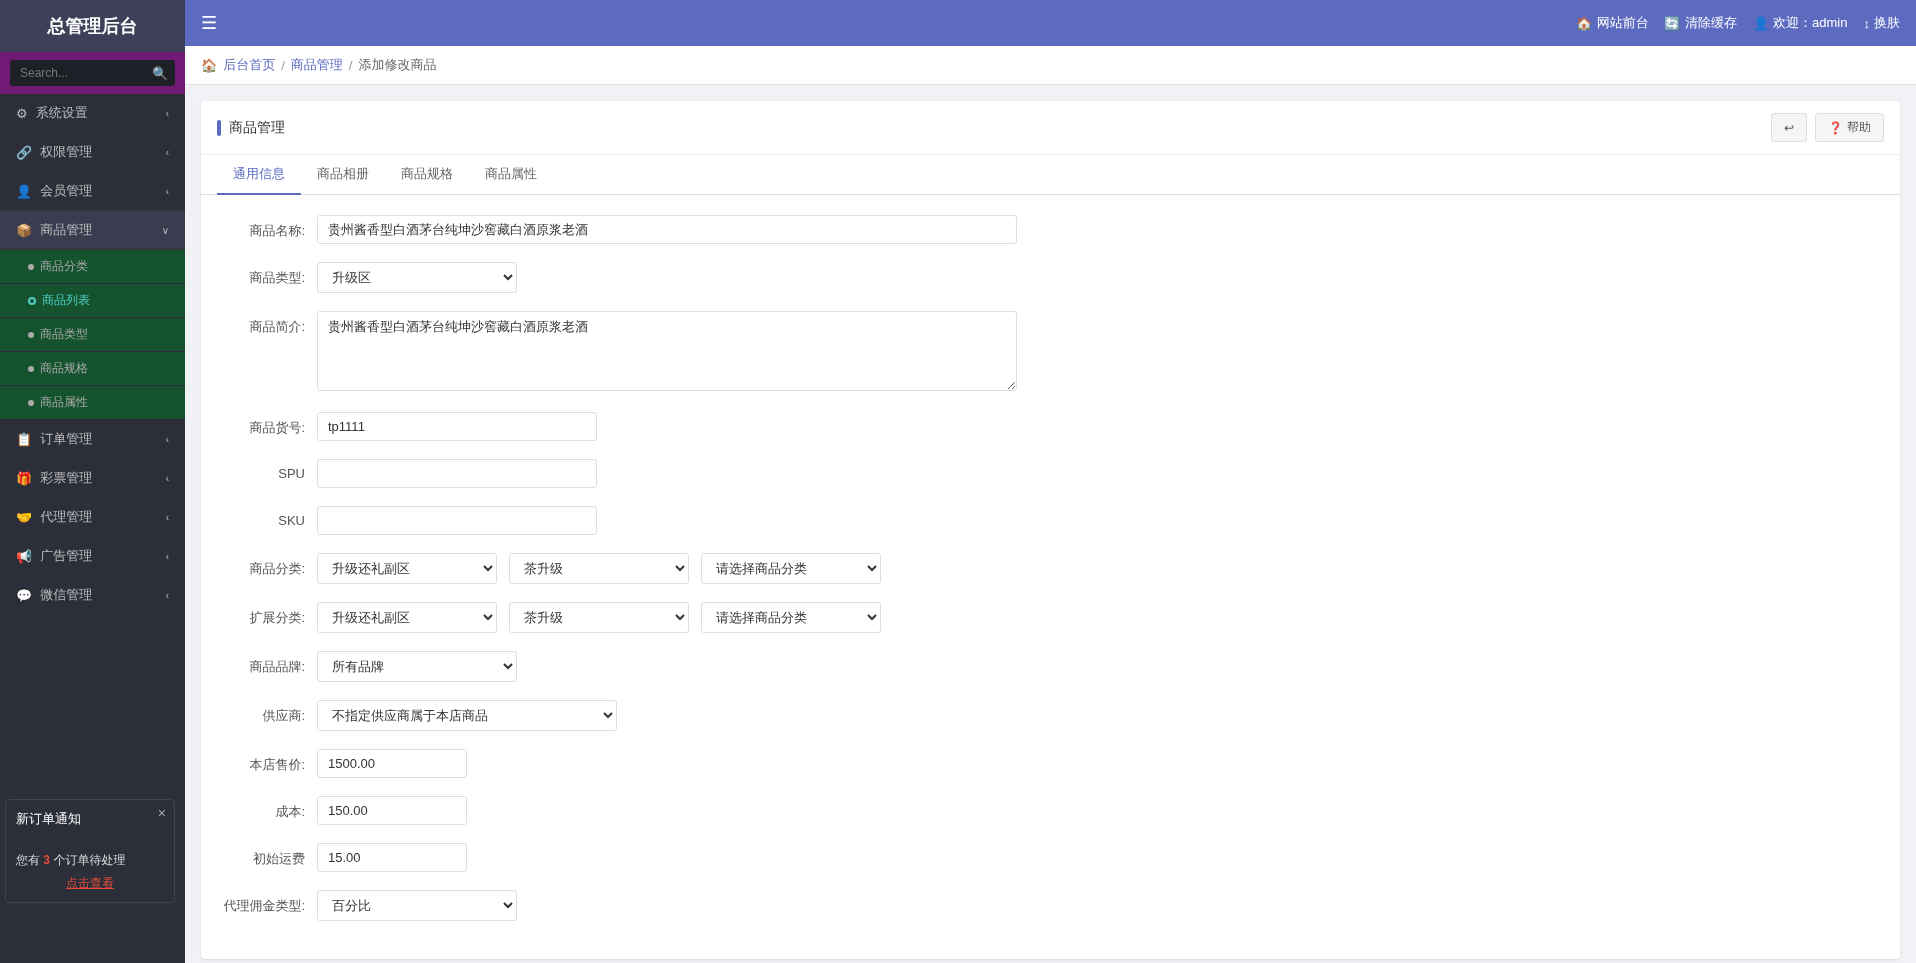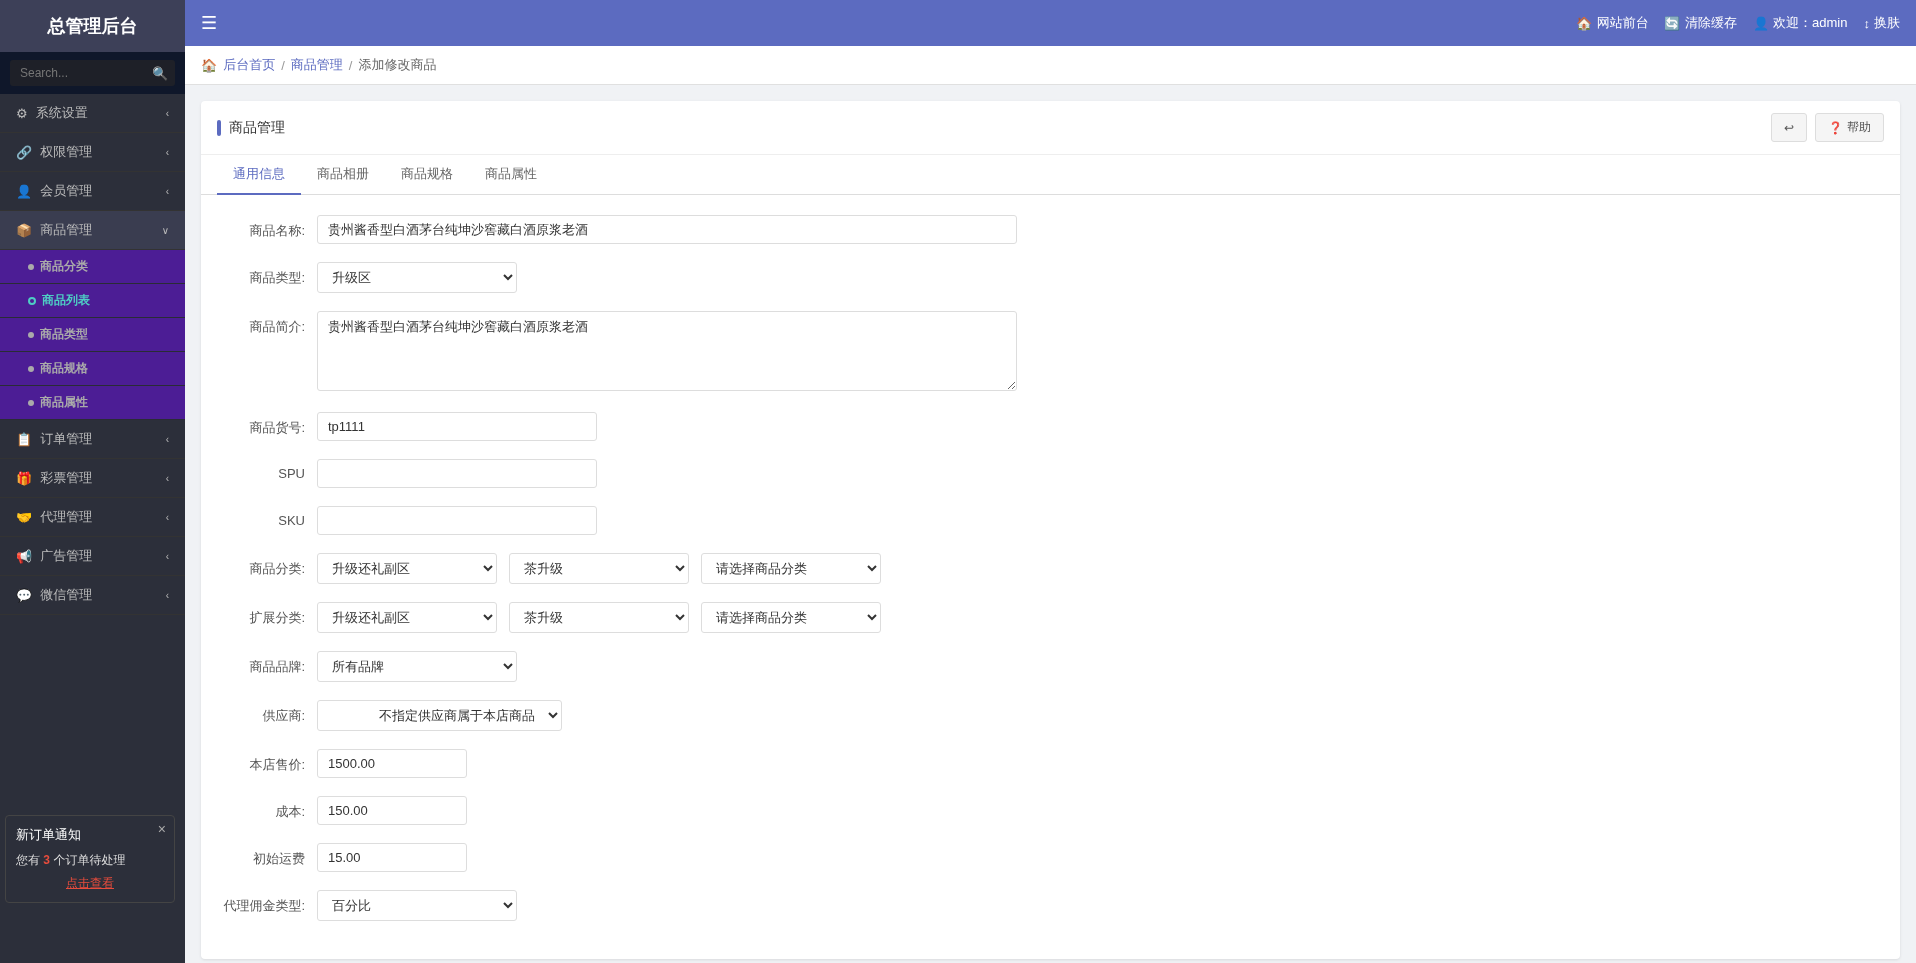--- a/index.html
+++ b/index.html
@@ -19,21 +19,21 @@
     #sidebar-title {
       background: #3d4058;
       color: #fff;
       font-size: 18px;
       font-weight: bold;
       padding: 14px 16px;
       text-align: center;
     }
     #sidebar-search {
       padding: 8px 10px;
-      background: #0f172a;
+      background: #701a75;
     }
     #sidebar-search input {
       width: 100%;
       background: #1e2028;
       border: none;
       color: #ccc;
       padding: 6px 30px 6px 10px;
       border-radius: 3px;
       font-size: 12px;
       outline: none;
@@ -55,21 +55,21 @@
       align-items: center;
       padding: 10px 16px;
       cursor: pointer;
       color: #bbb;
       font-size: 13px;
       justify-content: space-between;
       border-bottom: 1px solid #333;
     }
     .menu-item .menu-left { display: flex; align-items: center; gap: 8px; }
     .menu-item .arrow { font-size: 10px; }
-    .submenu { background: #4c1d95; font-weight: bold; }
+    .submenu { background: #14532d; }
     .submenu-item {
       display: flex;
       align-items: center;
       padding: 8px 16px 8px 28px;
       color: #aaa;
       cursor: pointer;
       font-size: 12px;
       gap: 6px;
       border-bottom: 1px solid #2a2c35;
     }
@@ -95,21 +95,21 @@
     .notification-box .close-btn {
       position: absolute;
       top: 5px;
       right: 8px;
       background: none;
       border: none;
       color: #aaa;
       cursor: pointer;
       font-size: 14px;
     }
-    .notification-box .title { font-size: 13px; color: #fff; margin-bottom: 8px; }
+    .notification-box .title { font-size: 13px; color: #fff; margin-bottom: 24px; }
     .notification-box .link { color: #e74c3c; cursor: pointer; text-decoration: underline; display: block; margin-top: 6px; text-align: center; font-size: 12px; }
 
     
     #main {
       flex: 1;
       display: flex;
       flex-direction: column;
       overflow: hidden;
     }
 
@@ -528,21 +528,21 @@
           <div class="form-control-wrap">
             <select class="form-select narrow-select">
               <option>所有品牌</option>
             </select>
           </div>
         </div>
 
         <div class="form-row">
           <div class="form-label">供应商:</div>
           <div class="form-control-wrap">
-            <select class="form-select" style="width:245px;text-align:right;">
+            <select class="form-select" style="width:300px;">
               <option>不指定供应商属于本店商品</option>
             </select>
           </div>
         </div>
 
         <div class="form-row">
           <div class="form-label">本店售价:</div>
           <div class="form-control-wrap">
             <input type="text" class="form-input small-input" value="1500.00" style="">
           </div>

